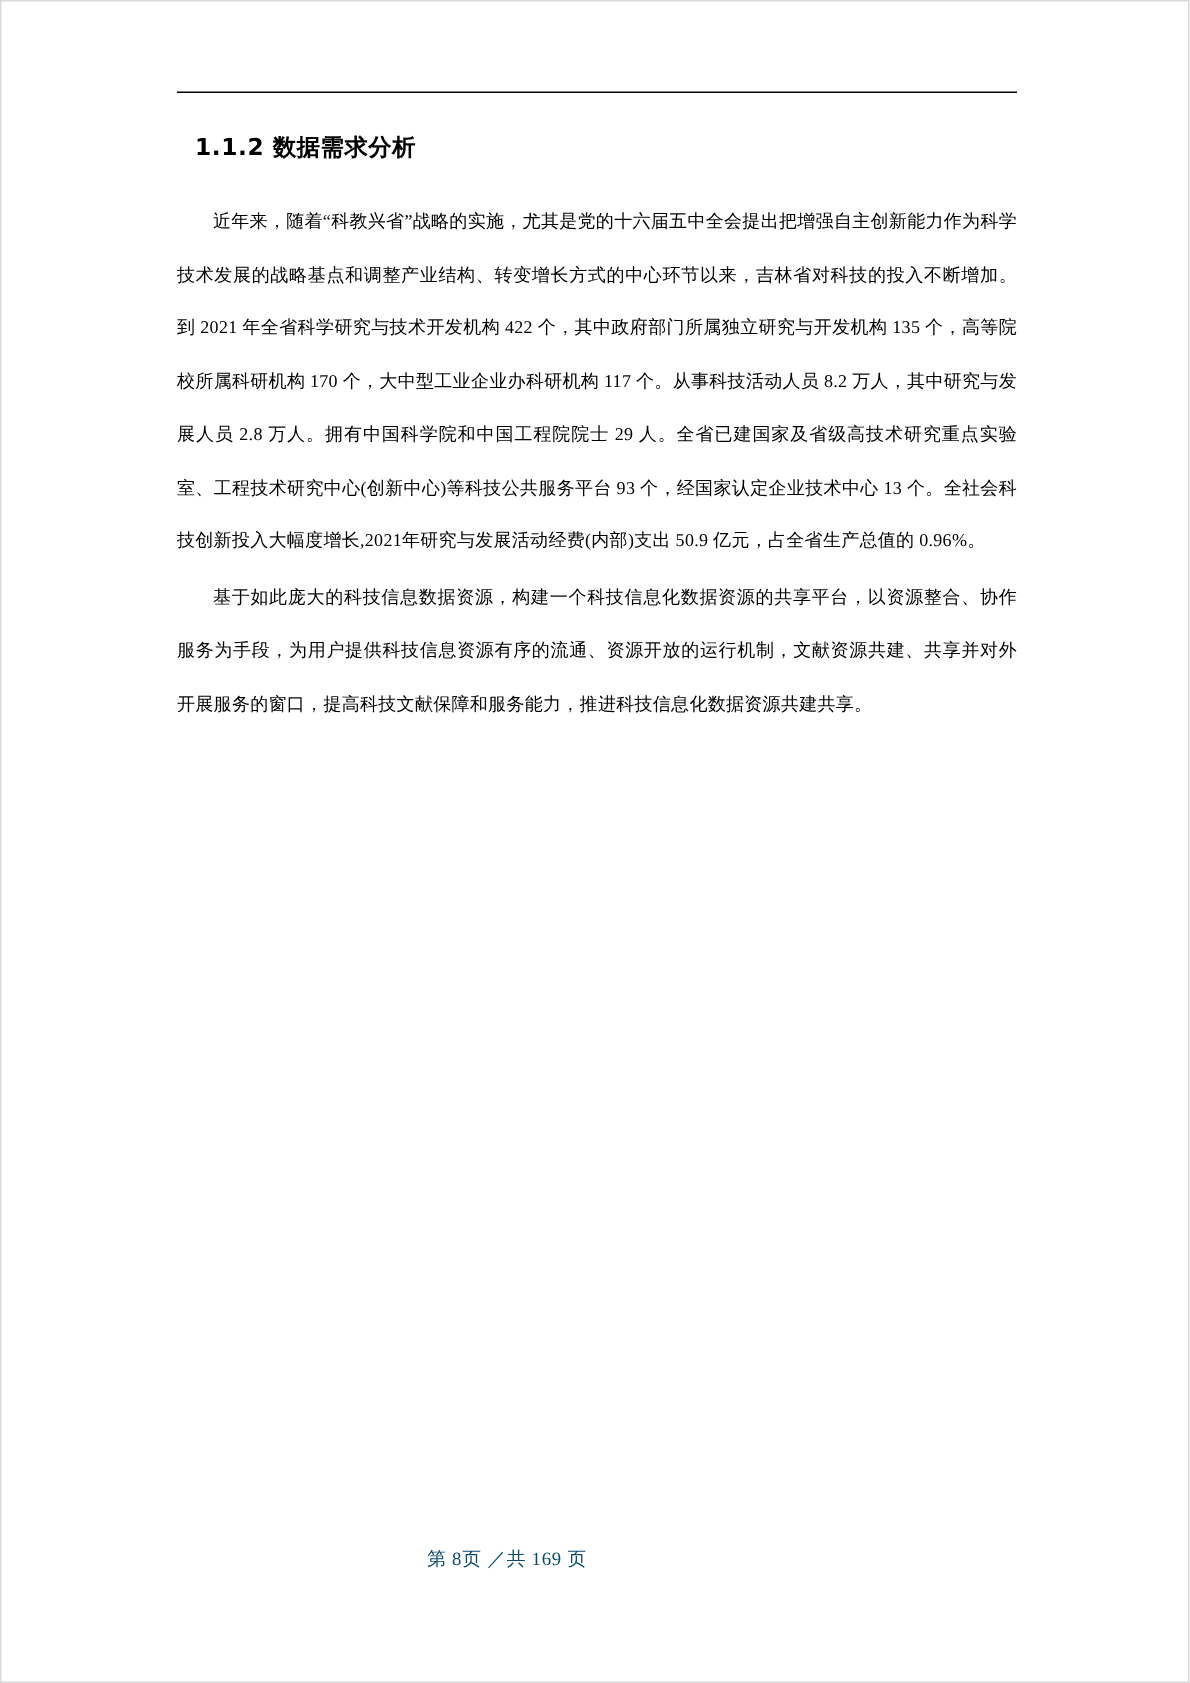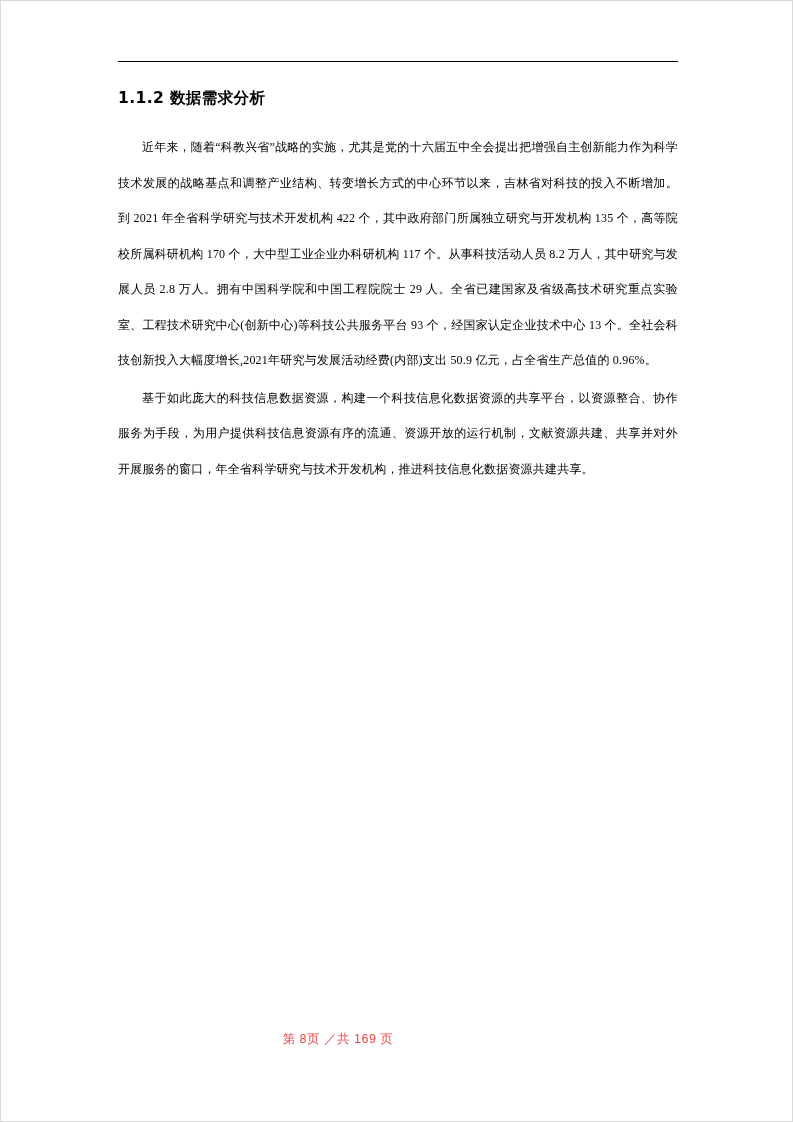--- a/index.html
+++ b/index.html
@@ -34,56 +34,56 @@
     width: 560px;
     height: 0;
     border-top: 1.6px solid #000000;
     margin: 0 0 26px 0;
   }
   .heading {
     font-family: "DejaVu Sans", sans-serif;
     font-size: 15.5px;
     font-weight: bold;
     letter-spacing: 0.4px;
-    margin: 0 0 22px 0;
+    margin: 0 0 22px 12px;
     line-height: 1.3;
   }
   .para {
     font-size: 12px;
     line-height: 35.5px;
     text-align: justify;
     text-justify: inter-ideograph;
     text-indent: 2em;
     margin: 0 0 2px 0;
     letter-spacing: 0.2px;
   }
   .footer {
     position: absolute;
     left: 0;
     top: 1030px;
     width: 674px;
     text-align: center;
-    font-family: Liberation Sans, sans-serif;
+    font-family: Liberation Serif, serif;
     font-size: 12.5px;
-    color: #ef4444;
+    color: #0c4a6e;
     letter-spacing: 0.5px;
   }
 </style>
 </head>
 <body>
 
 <div class="page">
 
   <div class="content">
 
     <div class="header-rule"></div>
 
     <h2 class="heading">1.1.2 数据需求分析</h2>
 
     <p class="para">近年来，随着“科教兴省”战略的实施，尤其是党的十六届五中全会提出把增强自主创新能力作为科学技术发展的战略基点和调整产业结构、转变增长方式的中心环节以来，吉林省对科技的投入不断增加。到 2021 年全省科学研究与技术开发机构 422 个，其中政府部门所属独立研究与开发机构 135 个，高等院校所属科研机构 170 个，大中型工业企业办科研机构 117 个。从事科技活动人员 8.2 万人，其中研究与发展人员 2.8 万人。拥有中国科学院和中国工程院院士 29 人。全省已建国家及省级高技术研究重点实验室、工程技术研究中心(创新中心)等科技公共服务平台 93 个，经国家认定企业技术中心 13 个。全社会科技创新投入大幅度增长,2021年研究与发展活动经费(内部)支出 50.9 亿元，占全省生产总值的 0.96%。</p>
 
-    <p class="para">基于如此庞大的科技信息数据资源，构建一个科技信息化数据资源的共享平台，以资源整合、协作服务为手段，为用户提供科技信息资源有序的流通、资源开放的运行机制，文献资源共建、共享并对外开展服务的窗口，年全省科学研究与技术开发机构，推进科技信息化数据资源共建共享。</p>
+    <p class="para">基于如此庞大的科技信息数据资源，构建一个科技信息化数据资源的共享平台，以资源整合、协作服务为手段，为用户提供科技信息资源有序的流通、资源开放的运行机制，文献资源共建、共享并对外开展服务的窗口，提高科技文献保障和服务能力，推进科技信息化数据资源共建共享。</p>
 
   </div>
 
   <div class="footer">第  8页 ／共  169  页</div>
 
 </div>
 
 </body></html>

